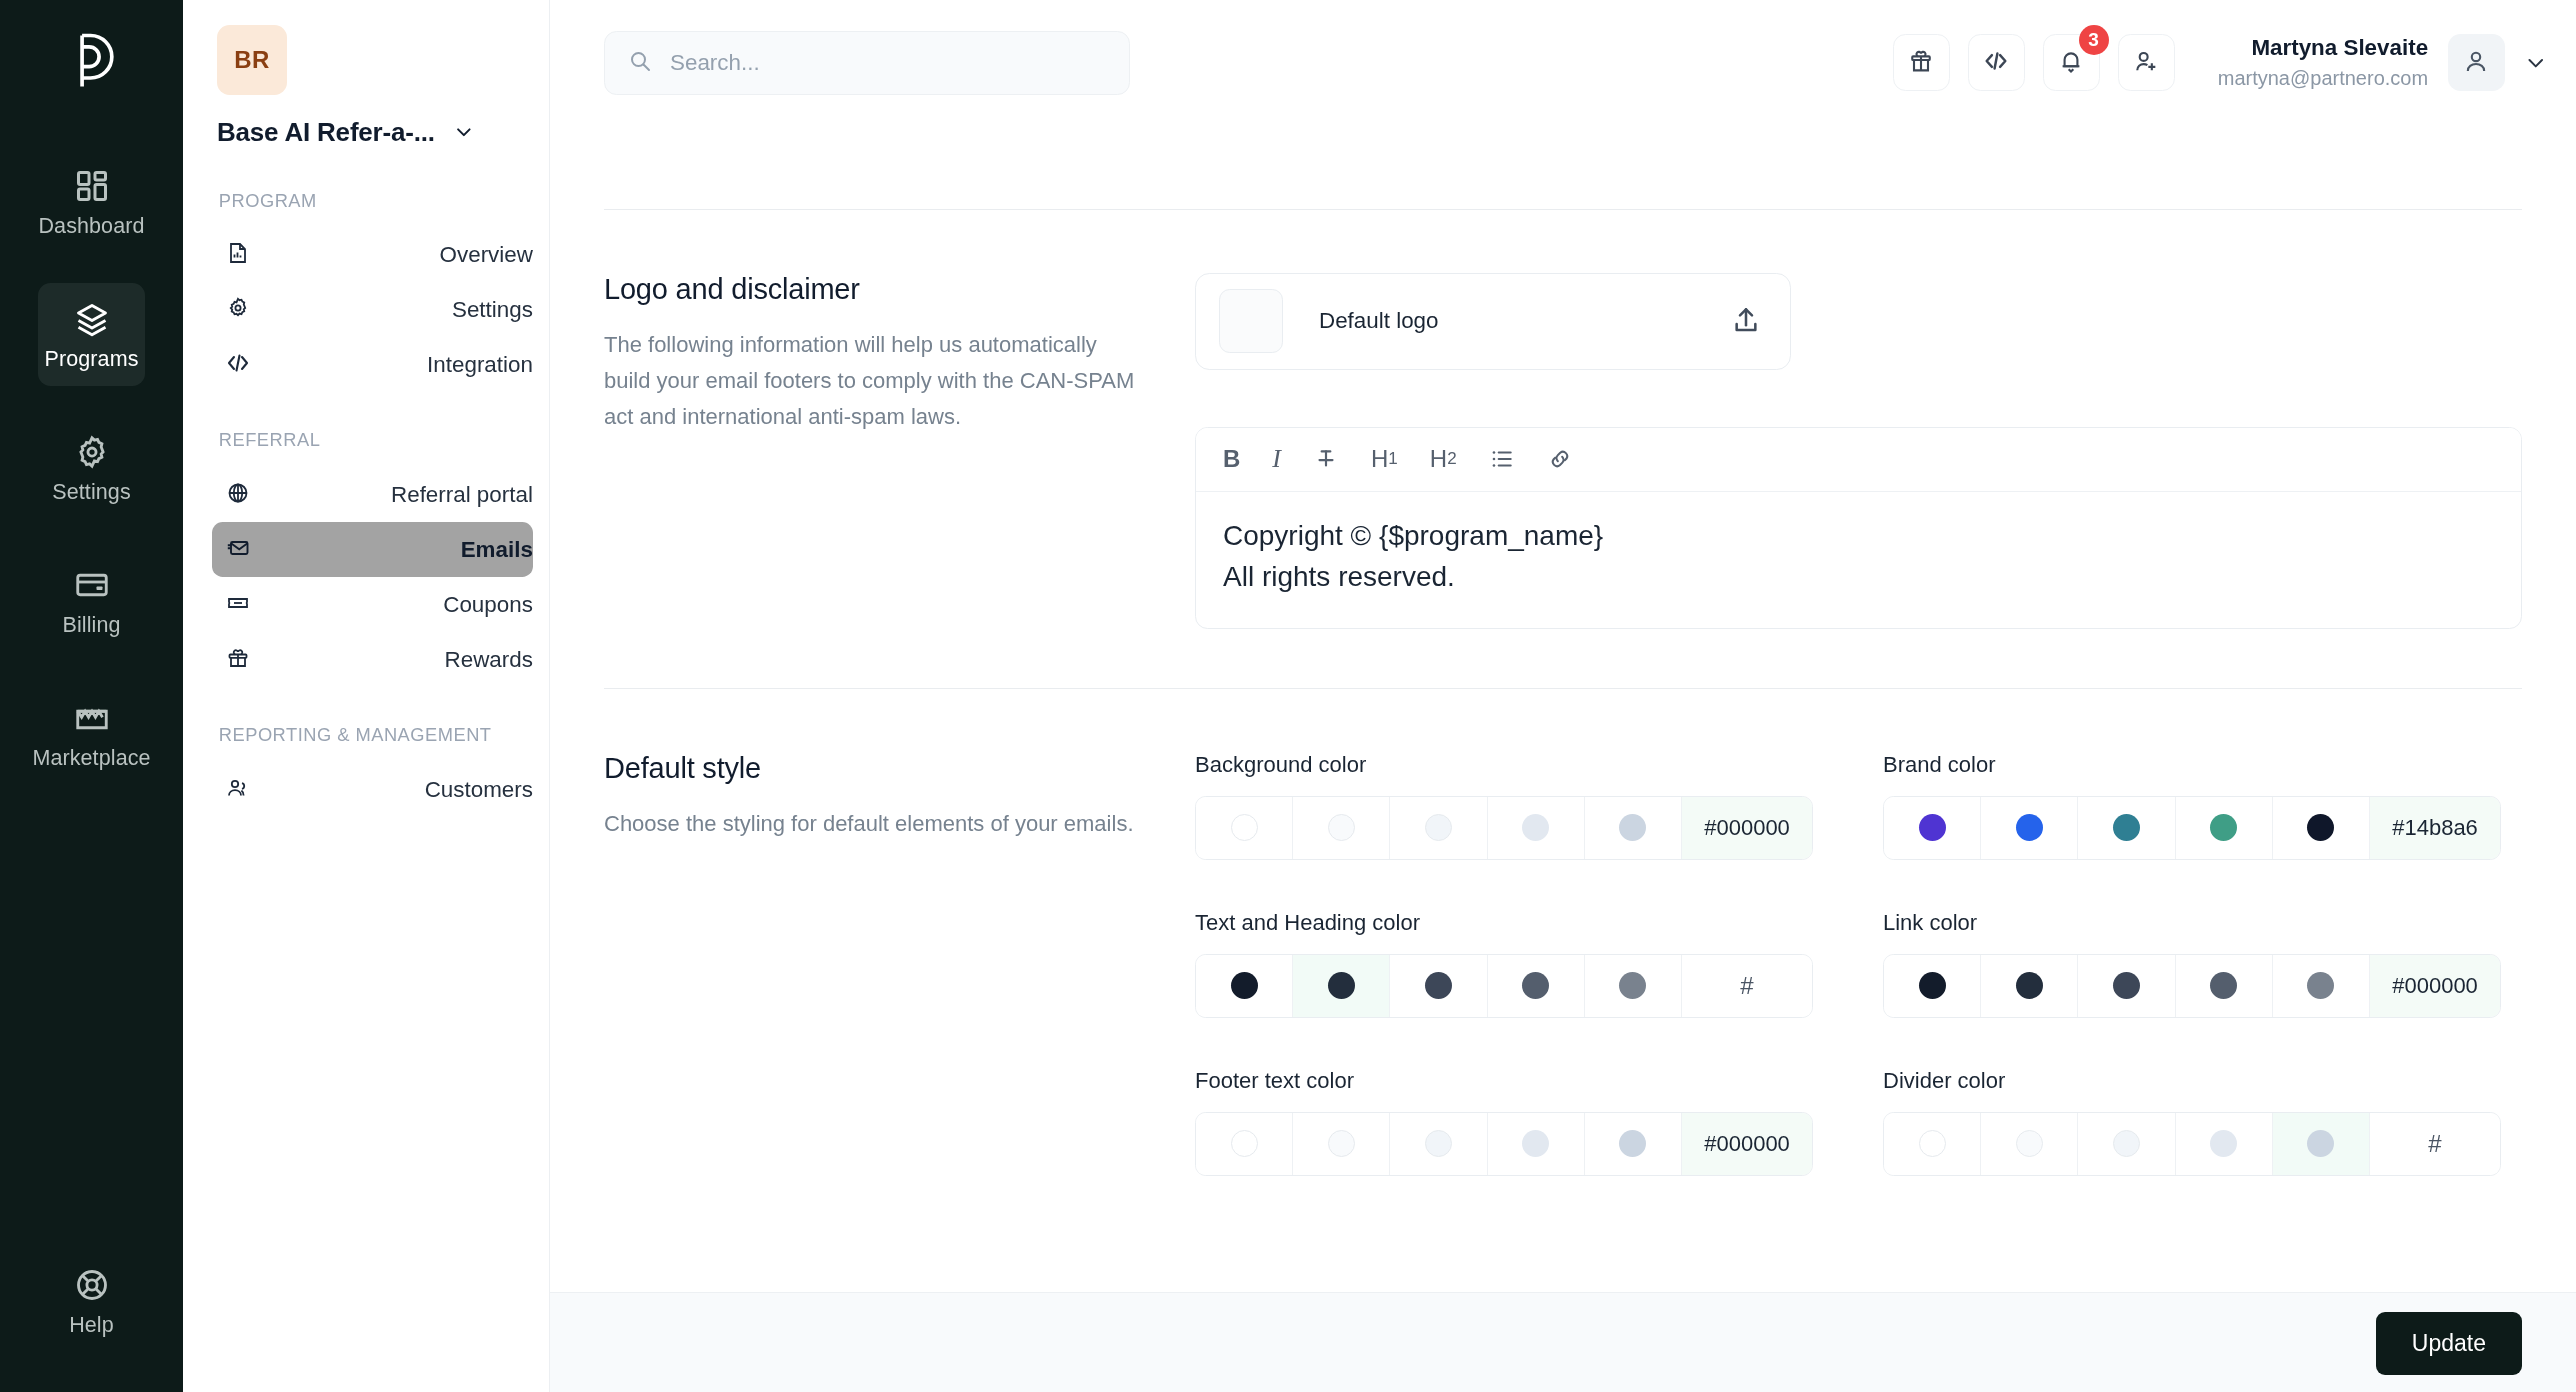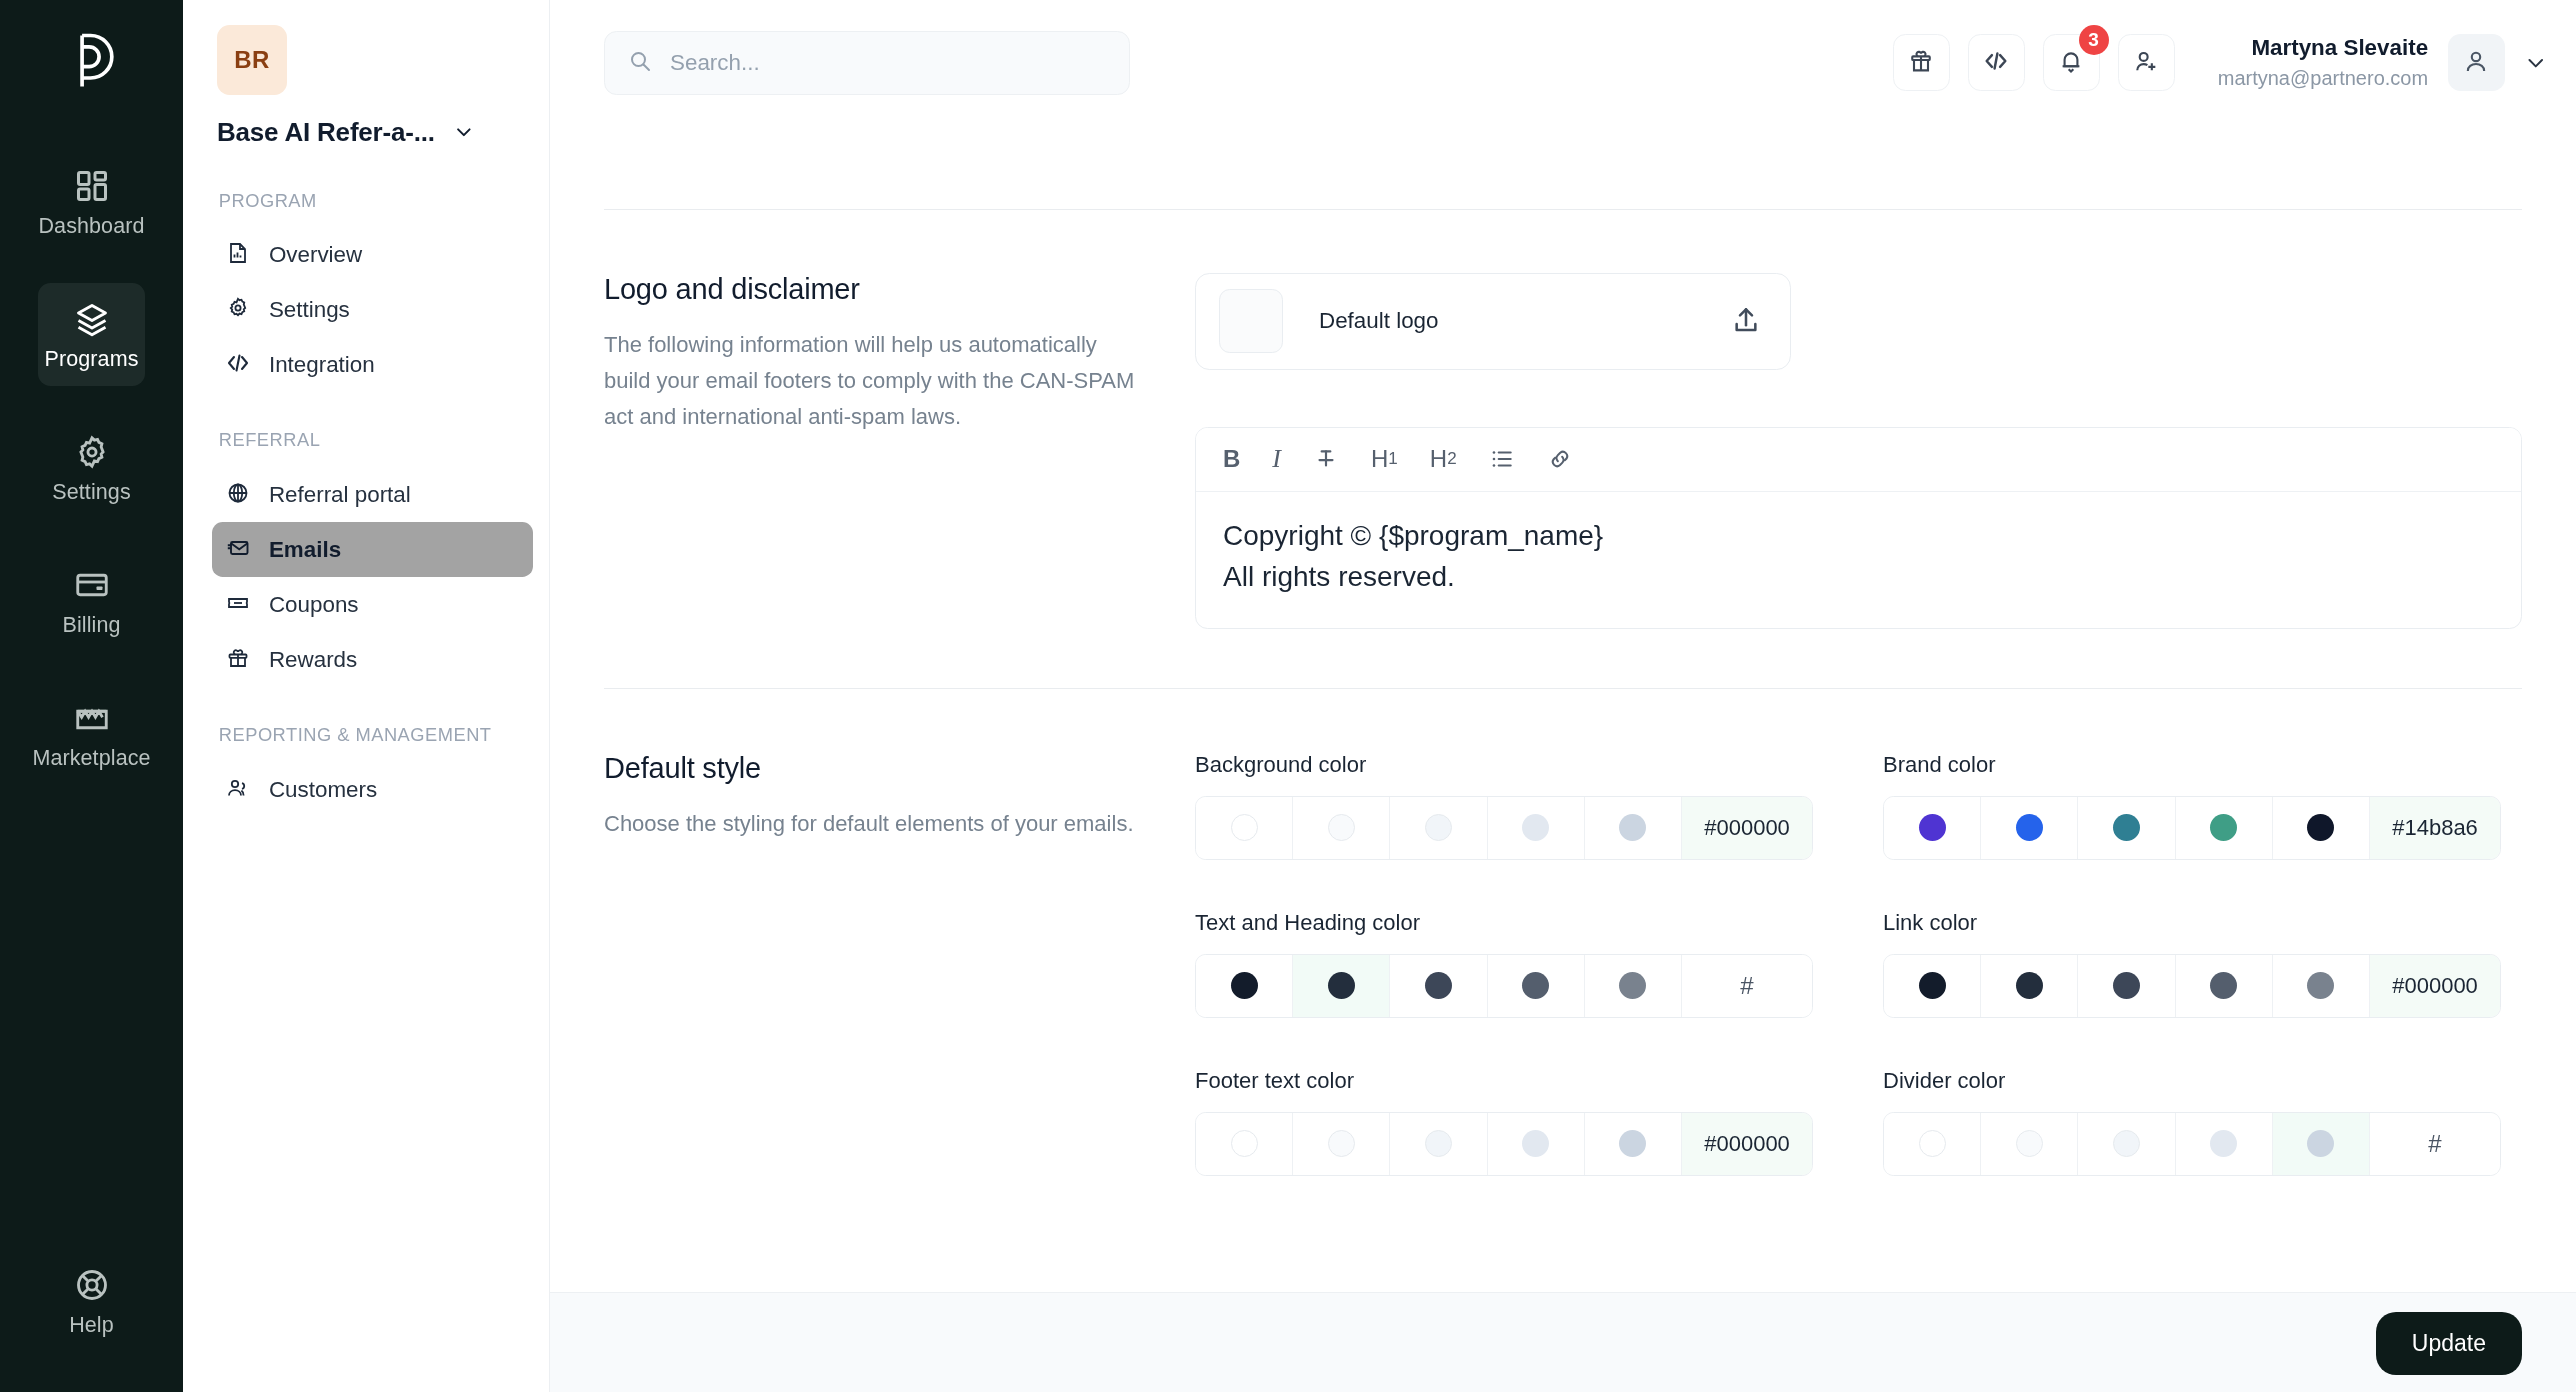--- a/index.html
+++ b/index.html
@@ -49,23 +49,23 @@
     display: flex; align-items: center; gap: 19.7px;
     margin-bottom: 41px; cursor: pointer;
   }
   .prog-name { font-size: 26px; font-weight: bold; color: #111c2d; letter-spacing: -0.2px; }
   .chev { width: 19.7px; height: 19.7px; color: #111c2d; }
   .nav-group-title {
     font-size: 18.3px; color: #9aa4b2; letter-spacing: 0.5px;
     margin: 0 0 14.3px 1.8px; line-height: 1.35;
   }
   .nav-item {
-    display: flex; align-items: center; gap: 19px;
+    display: flex; align-items: center; 
     height: 55px; padding-left: 14.3px; margin: 0 -5.4px;
-    border-radius: 10.7px; cursor: pointer;
+    border-radius: 10.7px; cursor: pointer; justify-content: space-between;
   }
   .nav-item.active { background: #a3a3a3; }
   .nav-item svg { width: 24px; height: 24px; flex: 0 0 24px; color: #1e2a3b; }
   .nav-label { font-size: 22.4px; color: #26313f; }
   .nav-item.active .nav-label { font-weight: bold; color: #111c2d; }
   .nav-gap { height: 36px; }
 
   
   .main { flex: 1 1 auto; display: flex; flex-direction: column; min-width: 0; background:#fff; }
   .topbar {
@@ -161,21 +161,21 @@
 
   
   .footer-bar {
     position: absolute; left: 0; right: 0; bottom: 0; height: 101px;
     background: #f8fafc; border-top: 0.9px solid #edf0f3;
     display: flex; align-items: center; justify-content: flex-end;
     padding-right: 54px;
   }
   .update-btn {
     background: #0d1b19; color: #fff; font-size: 23px;
-    padding: 18px 36px; border-radius: 20px; border: none; cursor: pointer;
+    padding: 18px 36px; border-radius: 9px; border: none; cursor: pointer;
     font-family: "Liberation Sans", sans-serif;
   }
 </style>
 </head>
 <body>
 
 <div class="app">
 
   <div class="rail">
     <div class="brand-logo">

